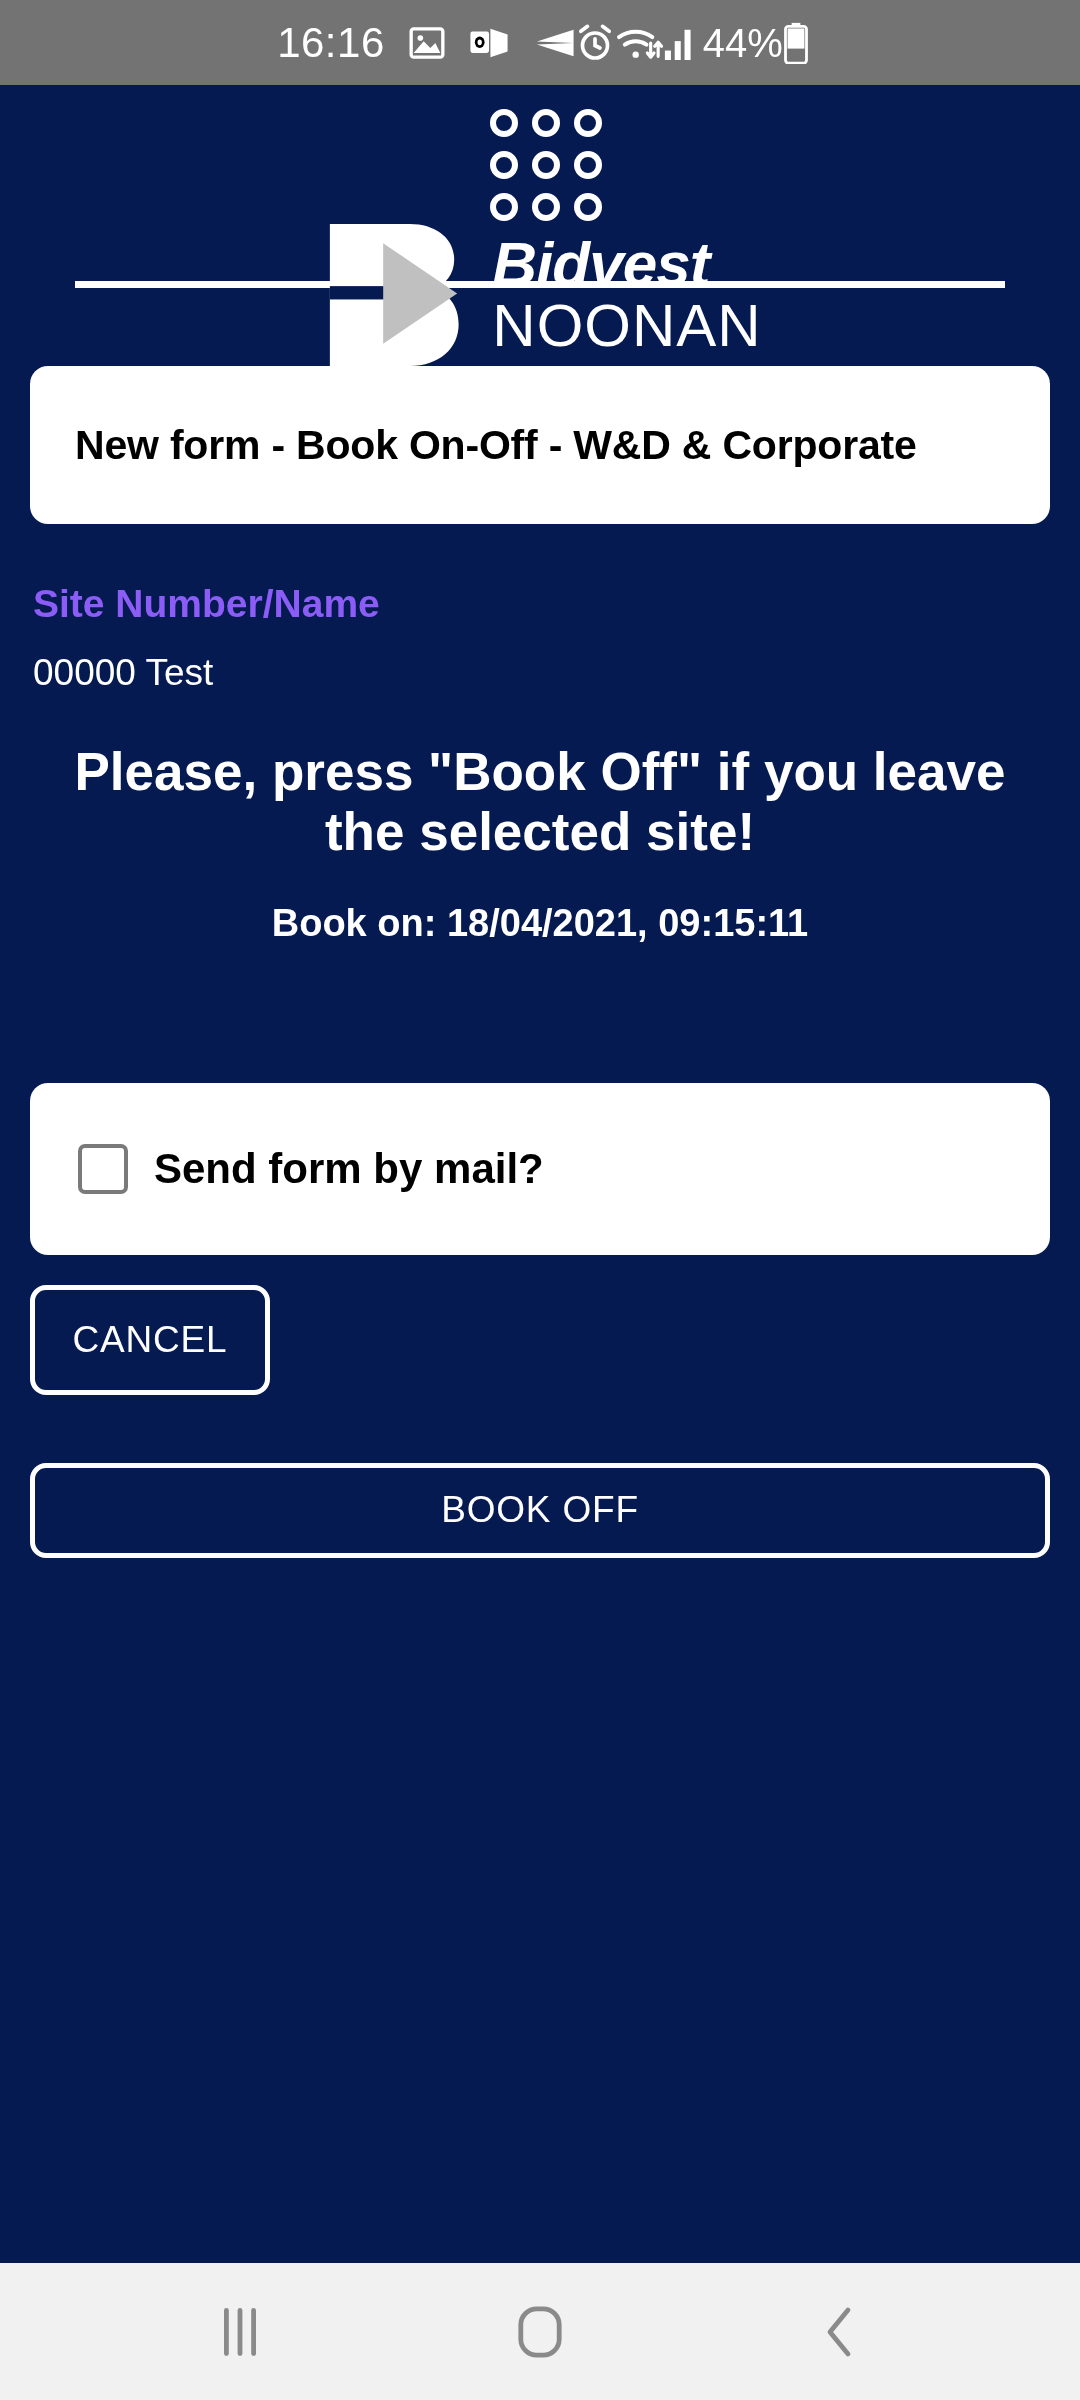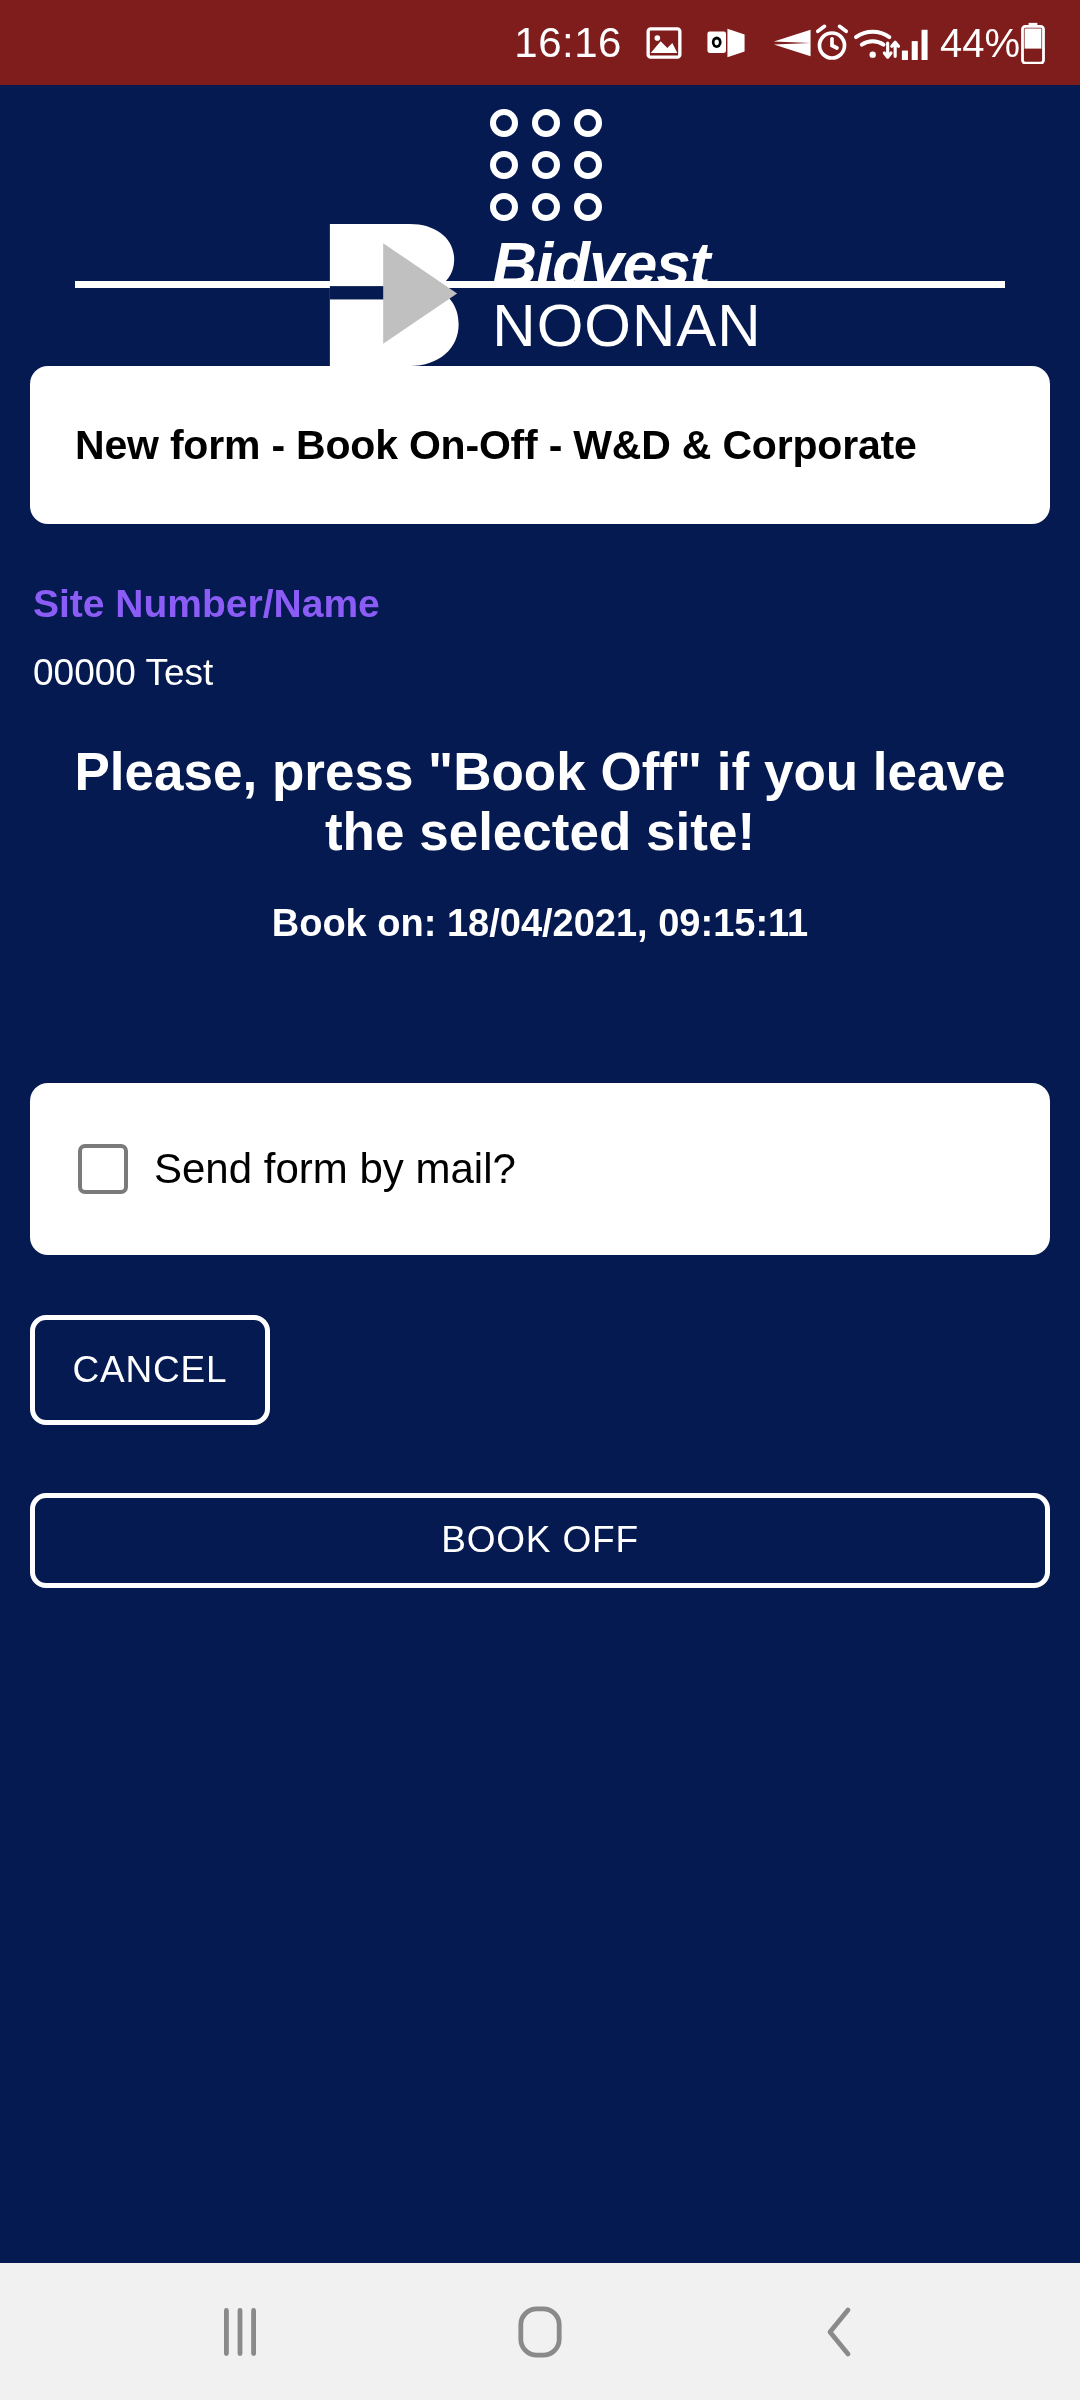--- a/index.html
+++ b/index.html
@@ -17,24 +17,24 @@
     width:1080px;
     height:2400px;
     background:#061A52;
     display:flex;
     flex-direction:column;
   }
 
   
   .status-bar {
     height:85px;
-    background:#7f1d1d;
-    display:flex;
-    align-items:center;
-    justify-content:flex-end;
+    background:#737373;
+    display:flex;
+    align-items:center;
+    justify-content:center;
     padding:0 34px 0 40px;
     flex:0 0 auto;
   }
   .status-left {
     display:flex;
     align-items:center;
     gap:22px;
   }
   .status-clock {
     color:#ffffff;
@@ -204,39 +204,39 @@
     height:50px;
     border:4px solid #7a7a7a;
     border-radius:7px;
     background:#ffffff;
     flex:0 0 auto;
     cursor:pointer;
   }
   .checkbox-label {
     color:#000000;
     font-size:42px;
-    font-weight:normal;
+    font-weight:bold;
     margin-left:26px;
   }
 
   .btn {
     border:5px solid #ffffff;
     border-radius:16px;
     background:transparent;
     color:#ffffff;
     display:flex;
     align-items:center;
     justify-content:center;
     cursor:pointer;
     font-family:"Liberation Sans", sans-serif;
   }
   .btn-cancel {
     width:240px;
     height:110px;
-    margin-top:60px;
+    margin-top:30px;
     font-size:37px;
     letter-spacing:0.8px;
   }
   .btn-bookoff {
     width:100%;
     height:95px;
     margin-top:68px;
     font-size:37px;
     letter-spacing:0.8px;
     text-align:right;

